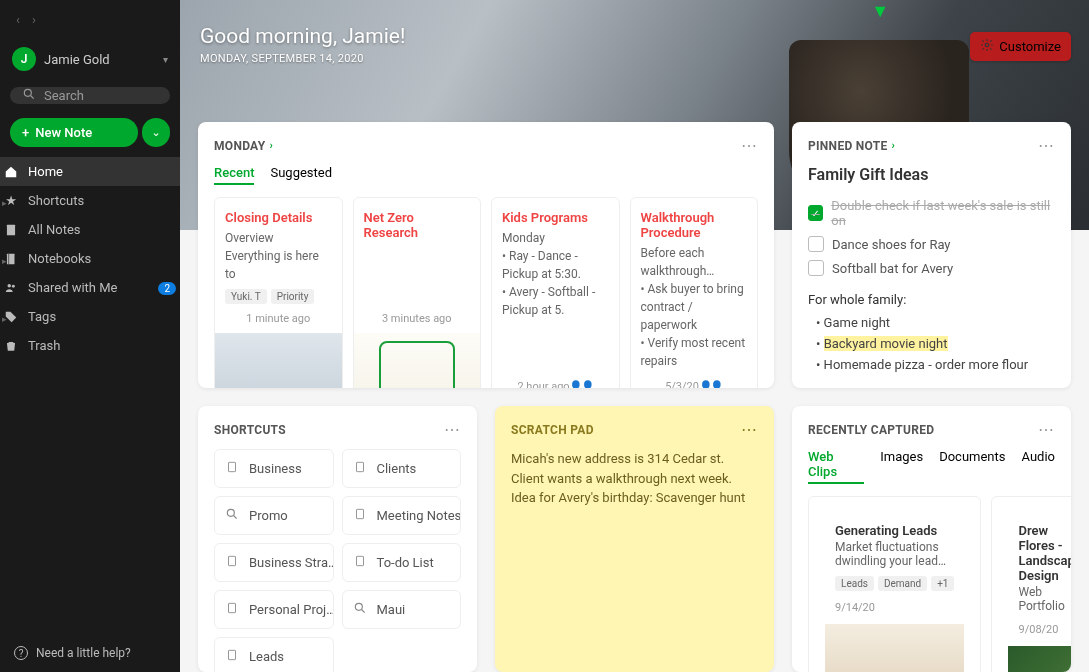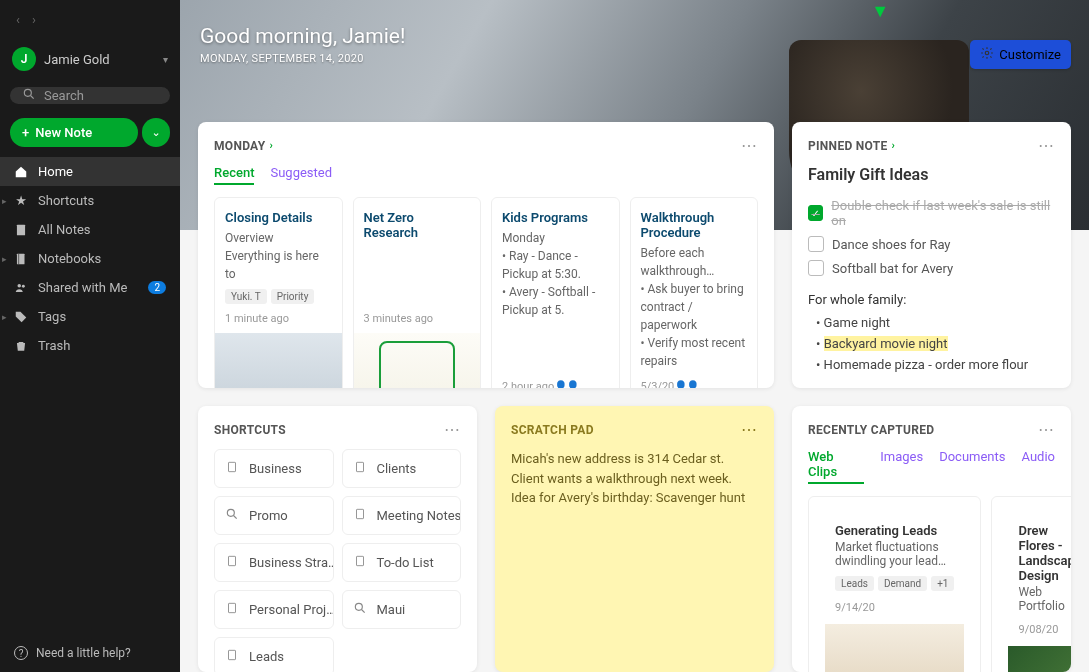--- a/index.html
+++ b/index.html
@@ -7,54 +7,54 @@
 .sidebar { width: 180px; background: #1a1a1a; color: #ccc; display: flex; flex-direction: column; font-size: 13px; }
 .nav-arrows { display: flex; gap: 12px; padding: 12px 16px; }
 .nav-arrow { color: #666; cursor: pointer; }
 .user-row { display: flex; align-items: center; gap: 8px; padding: 8px 12px; cursor: pointer; }
 .avatar { width: 24px; height: 24px; border-radius: 50%; background: #00a82d; color: white; display: flex; align-items: center; justify-content: center; font-size: 12px; font-weight: 600; }
 .user-name { flex: 1; }
 .search-box { margin: 8px 10px; background: #333; border-radius: 16px; padding: 0 12px; display: flex; align-items: center; gap: 8px; color: #999; }
 .new-note-row { display: flex; gap: 4px; margin: 6px 10px 10px; }
 .new-note-btn { flex: 1; background: #00a82d; color: white; border-radius: 16px; padding: 7px 12px; display: flex; align-items: center; gap: 6px; font-size: 13px; font-weight: 500; cursor: pointer; }
 .new-note-drop { width: 28px; background: #00a82d; border-radius: 16px; display: flex; align-items: center; justify-content: center; color: white; cursor: pointer; }
-.nav-item { display: flex; align-items: center; gap: 10px; padding: 7px 14px; cursor: pointer; color: #bbb; position: relative; }
+.nav-item { display: flex; align-items: flex-end; gap: 10px; padding: 7px 4px; cursor: pointer; color: #bbb; position: relative; }
 .nav-item.active { background: #333; color: #fff; }
 .nav-item .chev { position: absolute; left: 2px; color: #666; font-size: 9px; }
 .nav-icon { width: 14px; display: inline-flex; justify-content: center; }
 .badge { background: #0d7de0; color: white; border-radius: 10px; padding: 1px 6px; font-size: 10px; margin-left: auto; }
 .help-row { margin-top: auto; padding: 12px 14px; display: flex; align-items: center; gap: 8px; color: #bbb; font-size: 12px; }
 
 .main { flex: 1; background: #f5f5f5; position: relative; overflow: hidden; }
 .hero { position: absolute; top: 0; left: 0; right: 0; height: 230px; background: linear-gradient(120deg, #9ca5ad 0%, #b8bfc5 30%, #7a8289 55%, #3d4348 75%, #2a2e32 100%); }
 .hero::after { content:""; position:absolute; right:120px; top:40px; width:180px; height:170px; background: radial-gradient(ellipse at 40% 30%, #4a4035 0%, #2a241f 60%); border-radius: 12px 12px 60px 60px; }
 .hero-arrow { position: absolute; right: 200px; top: 0; color: #00c93e; font-size: 18px; }
 .greeting { position: absolute; top: 24px; left: 20px; color: white; }
 .greeting h1 { font-size: 21px; font-weight: 400; text-shadow: 0 1px 3px rgba(0,0,0,0.4); }
 .greeting .date { font-size: 11px; margin-top: 4px; letter-spacing: 0.3px; text-shadow: 0 1px 2px rgba(0,0,0,0.4); }
-.customize-btn { position: absolute; top: 40px; right: 18px; background: #1d4ed8; border-radius: 5px; padding: 6px 10px; font-size: 13px; display: flex; align-items: center; gap: 5px; cursor: pointer; box-shadow: 0 1px 3px rgba(0,0,0,0.2); }
+.customize-btn { position: absolute; top: 32px; right: 18px; background: #b91c1c; border-radius: 5px; padding: 6px 10px; font-size: 13px; display: flex; align-items: center; gap: 5px; cursor: pointer; box-shadow: 0 1px 3px rgba(0,0,0,0.2); }
 
 .content { position: absolute; top: 122px; left: 18px; right: 18px; bottom: 0; display: grid; grid-template-columns: 1fr 1fr 1fr; gap: 18px; }
 .panel { background: white; border-radius: 8px; box-shadow: 0 1px 4px rgba(0,0,0,0.08); padding: 14px 16px; overflow: hidden; }
 .panel-head { display: flex; align-items: center; justify-content: space-between; margin-bottom: 10px; }
 .panel-title { font-size: 12px; font-weight: 700; color: #555; letter-spacing: 0.3px; display: flex; align-items: center; gap: 4px; }
 .panel-title .chev-r { color: #00a82d; font-size: 11px; }
 .tabs { display: flex; gap: 16px; margin-bottom: 12px; font-size: 13px; }
-.tab { color: #8b5cf6; cursor: pointer; padding-bottom: 3px; }
+.tab { color: #000000; cursor: pointer; padding-bottom: 3px; }
 .tab.active { color: #00a82d; border-bottom: 2px solid #00a82d; font-weight: 500; }
 .more-icon { color: #999; cursor: pointer; font-size: 16px; letter-spacing: 1px; }
 
 .notes-panel { grid-column: 1 / 3; }
 .notes-row { display: flex; gap: 10px; }
 .note-card { flex: 1; border: 1px solid #eee; border-radius: 6px; padding: 12px 10px; display: flex; flex-direction: column; min-height: 186px; font-size: 12px; color: #666; }
-.note-card h4 { font-size: 13px; color: #0c4a6e; font-weight: 600; margin-bottom: 4px; }
+.note-card h4 { font-size: 13px; color: #ef4444; font-weight: 600; margin-bottom: 4px; }
 .note-card .body { line-height: 1.5; flex: 1; }
 .note-tags { display: flex; gap: 4px; margin-top: 6px; }
 .note-tag { background: #f0f0f0; border-radius: 3px; padding: 2px 6px; font-size: 10px; color: #666; }
-.note-foot { display: flex; justify-content: flex-start; align-items: center; font-size: 11px; color: #999; margin-top: 8px; }
+.note-foot { display: flex; justify-content: center; align-items: center; font-size: 11px; color: #999; margin-top: 8px; }
 .share-icons { color: #f0a030; letter-spacing: -2px; font-size: 11px; }
 .note-img { margin: 8px -10px -12px; height: 72px; background: linear-gradient(180deg,#dfe6ec,#c8d2da); }
 .note-img.sketch { background: linear-gradient(180deg,#fdfcf7,#f5f3e8); position: relative; }
 .note-img.sketch::after { content:""; position:absolute; left:20%; right:20%; top:8px; bottom:8px; border:2px solid #1a9e3a; border-radius: 8px 8px 0 0; }
 
 .pinned-panel h3 { font-size: 16px; font-weight: 600; color: #333; margin-bottom: 10px; }
 .check-row { display: flex; align-items: center; gap: 8px; padding: 4px 0; font-size: 13px; color: #555; }
 .check-row.done { color: #aaa; text-decoration: line-through; }
 .checkbox { width: 16px; height: 16px; border: 1.5px solid #bbb; border-radius: 3px; display: inline-flex; align-items: center; justify-content: center; }
 .checkbox.checked { background: #00a82d; border-color: #00a82d; color: white; font-size: 10px; }

